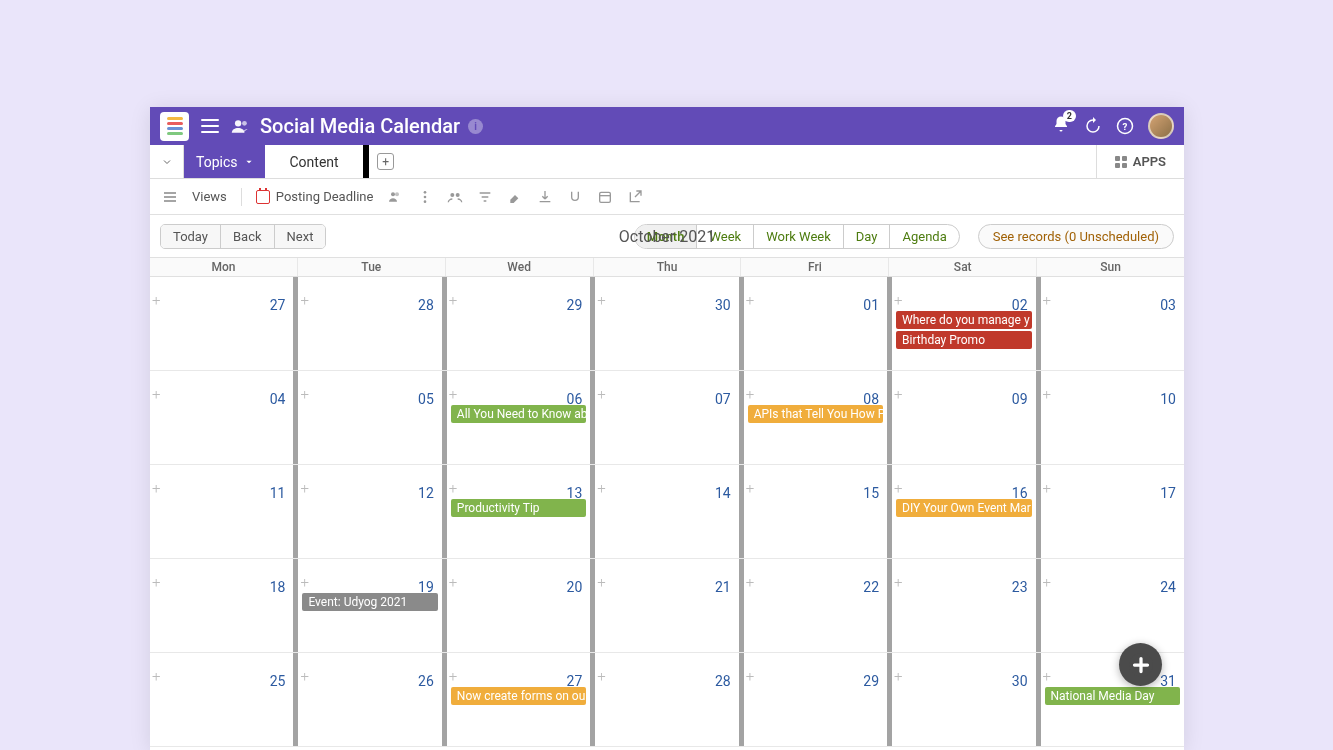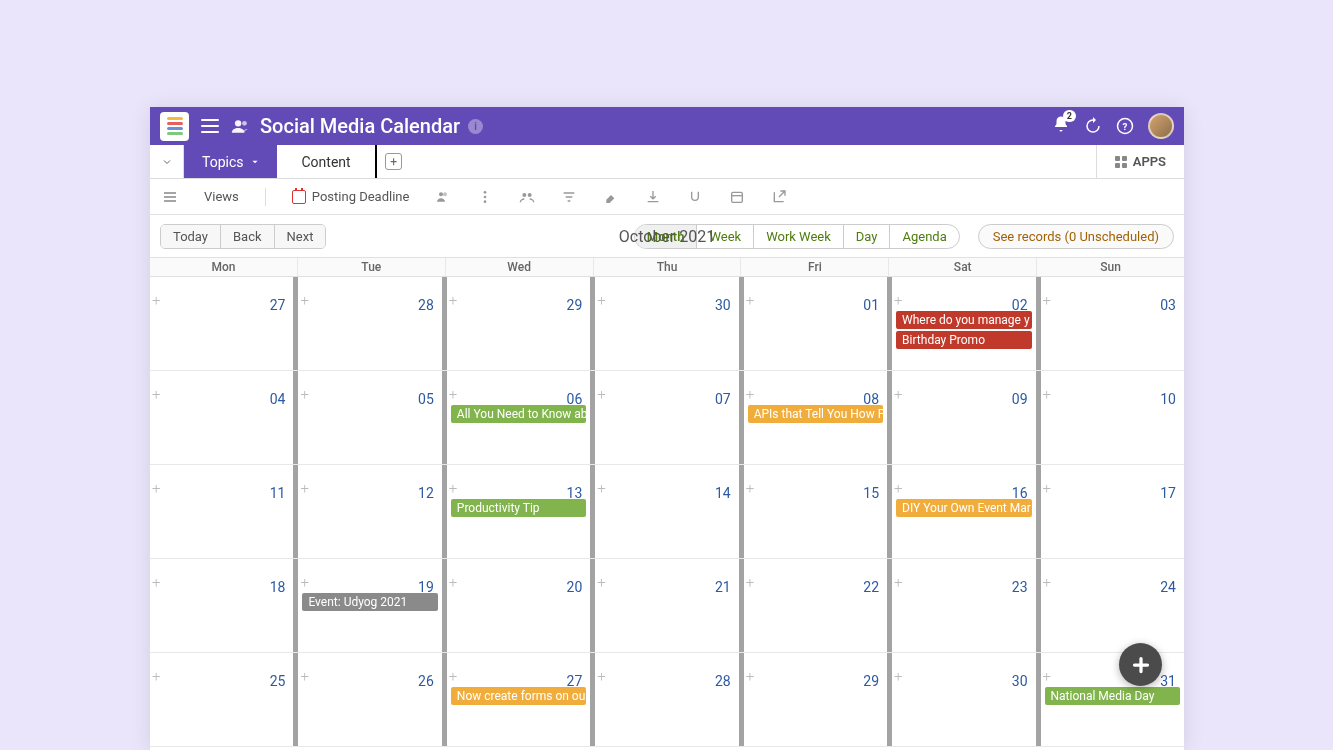--- a/index.html
+++ b/index.html
@@ -18,28 +18,28 @@
 .info-circle { width: 15px; height: 15px; border-radius: 50%; background: rgba(255,255,255,0.35); display: flex; align-items: center; justify-content: center; font-size: 10px; color:#624BB7; font-weight:bold;}
 .header-right { margin-left: auto; display: flex; align-items: center; gap: 14px; }
 .bell-wrap { position: relative; }
 .badge { position: absolute; top: -5px; right: -6px; background: #fff; color: #333; font-size: 9px; border-radius: 8px; padding: 0 4px; font-weight: bold; line-height: 12px;}
 .avatar { width: 26px; height: 26px; border-radius: 50%; background: linear-gradient(135deg,#d4a373,#8b6f47); border: 2px solid rgba(255,255,255,0.6); }
 .h-icon { width: 18px; height: 18px; fill: #fff; cursor: pointer; }
 
 
 .tabs-row { height: 34px; background: #fff; display: flex; align-items: stretch; border-bottom: 1px solid #ddd; }
 .chev-box { width: 34px; display: flex; align-items: center; justify-content: center; border-right: 1px solid #ddd; cursor: pointer; }
-.topics-tab { background: #624BB7; color: #fff; padding: 0 18px; display: flex; align-items: center; font-size: 14px; gap: 8px; cursor: pointer; }
-.content-tab { padding: 0 24px; display: flex; align-items: center; font-size: 14px; color: #333; border-right: 2px solid #000000; cursor: pointer; }
+.topics-tab { background: #624BB7; color: #fff; padding: 0 12px; display: flex; align-items: center; font-size: 14px; gap: 8px; cursor: pointer; }
+.content-tab { padding: 0 24px; display: flex; align-items: center; font-size: 14px; color: #333; border-right: 6px solid #000000; cursor: pointer; }
 .add-tab { width: 26px; display: flex; align-items: center; justify-content: center; cursor: pointer; margin-left:4px;}
 .add-tab-btn { width: 17px; height: 17px; border: 1px solid #999; border-radius: 3px; display: flex; align-items: center; justify-content: center; font-size: 12px; color: #666; line-height:1;}
 .apps-box { margin-left: auto; padding: 0 18px; display: flex; align-items: center; gap: 6px; border-left: 1px solid #ddd; font-size: 13px; font-weight: 600; color: #555; cursor: pointer; }
 
 
-.toolbar { height: 36px; border-bottom: 1px solid #e0e0e0; display: flex; align-items: center; padding: 0 12px; gap: 26px; color: #555; font-size: 13px; }
+.toolbar { height: 36px; border-bottom: 1px solid #e0e0e0; display: flex; align-items: center; padding: 0 12px; gap: 14px; color: #555; font-size: 13px; }
 .toolbar .sep { width: 1px; height: 18px; background: #ddd; }
 .t-icon { width: 16px; height: 16px; fill: #888; cursor: pointer; }
 .posting { display: flex; align-items: center; gap: 6px; }
 .cal-mini { width: 14px; height: 14px; border: 1.5px solid #d33; border-radius: 2px; position: relative; }
 .cal-mini::before { content:""; position:absolute; top:-3px; left:2px; width:2px; height:3px; background:#d33; }
 .cal-mini::after { content:""; position:absolute; top:-3px; right:2px; width:2px; height:3px; background:#d33; }
 
 
 .nav-row { height: 42px; display: flex; align-items: center; padding: 0 10px; }
 .btn-group { display: flex; border: 1px solid #ccc; border-radius: 5px; overflow: hidden; }

